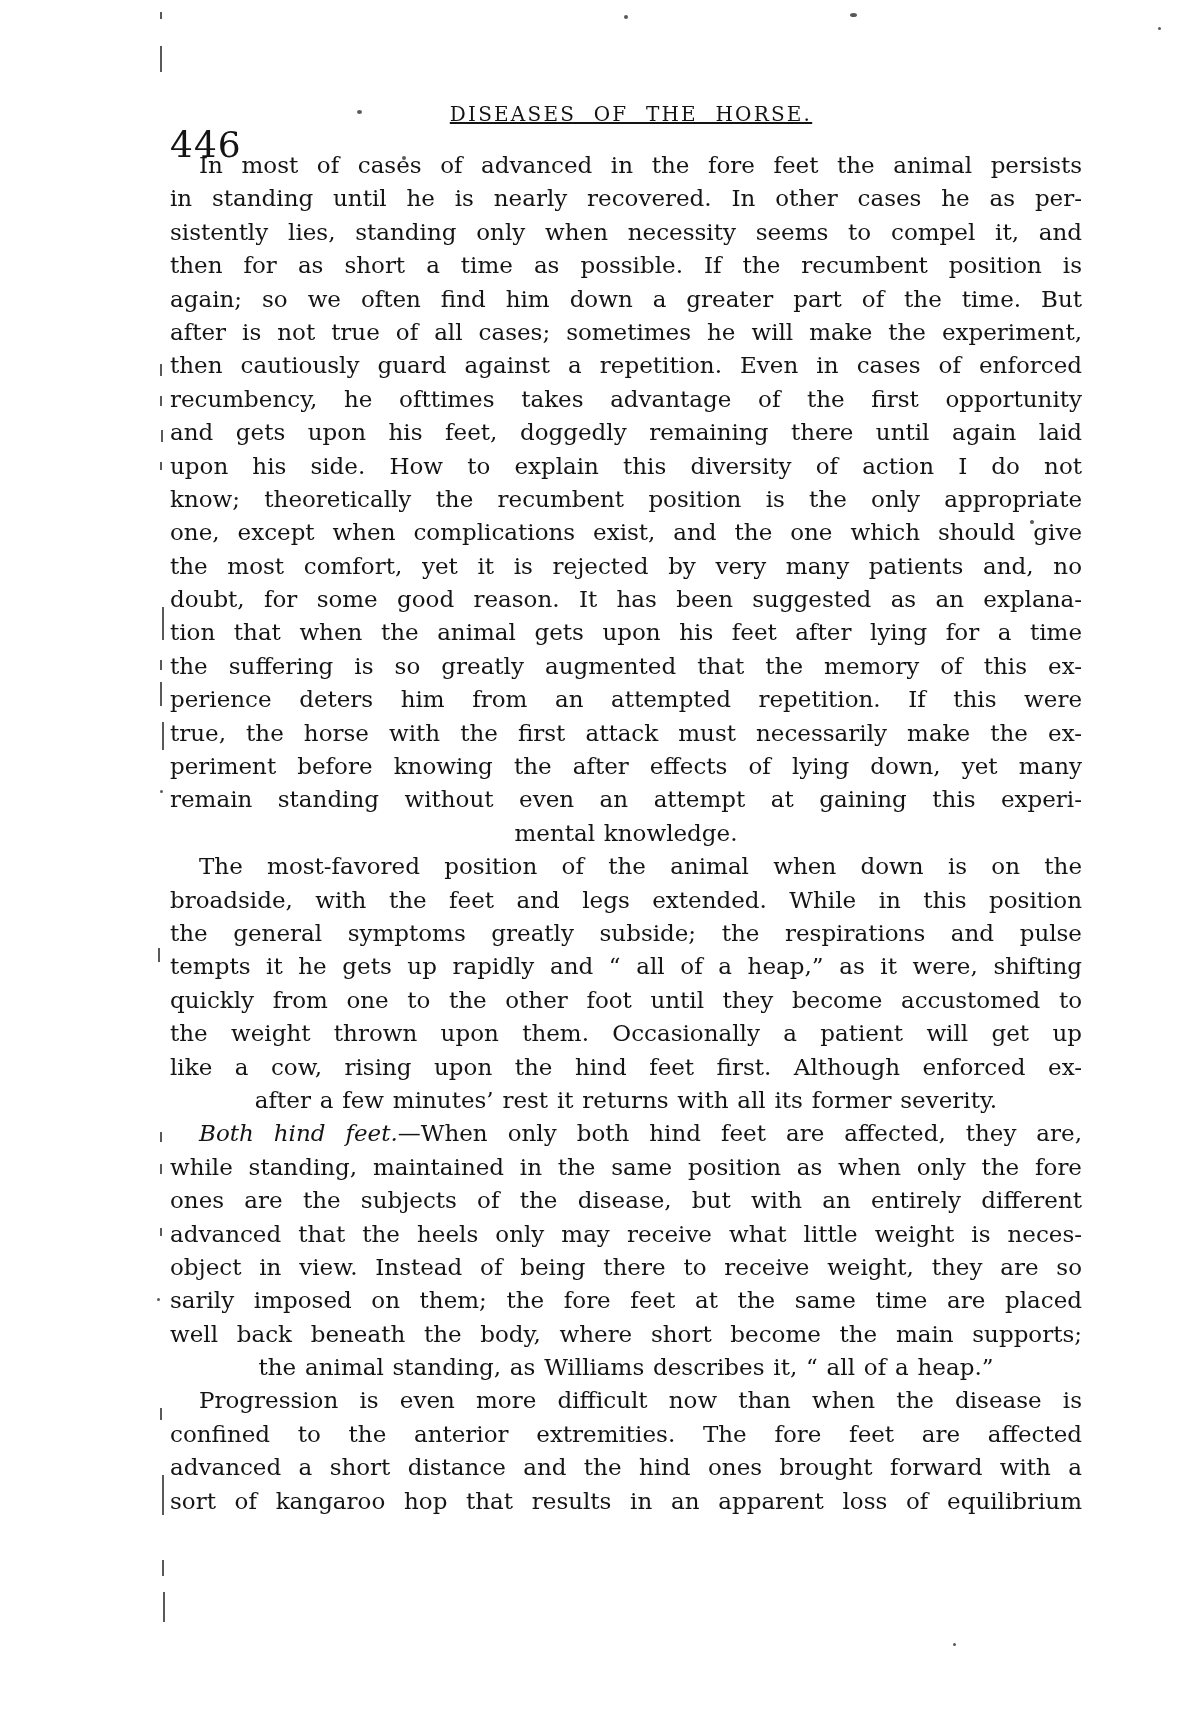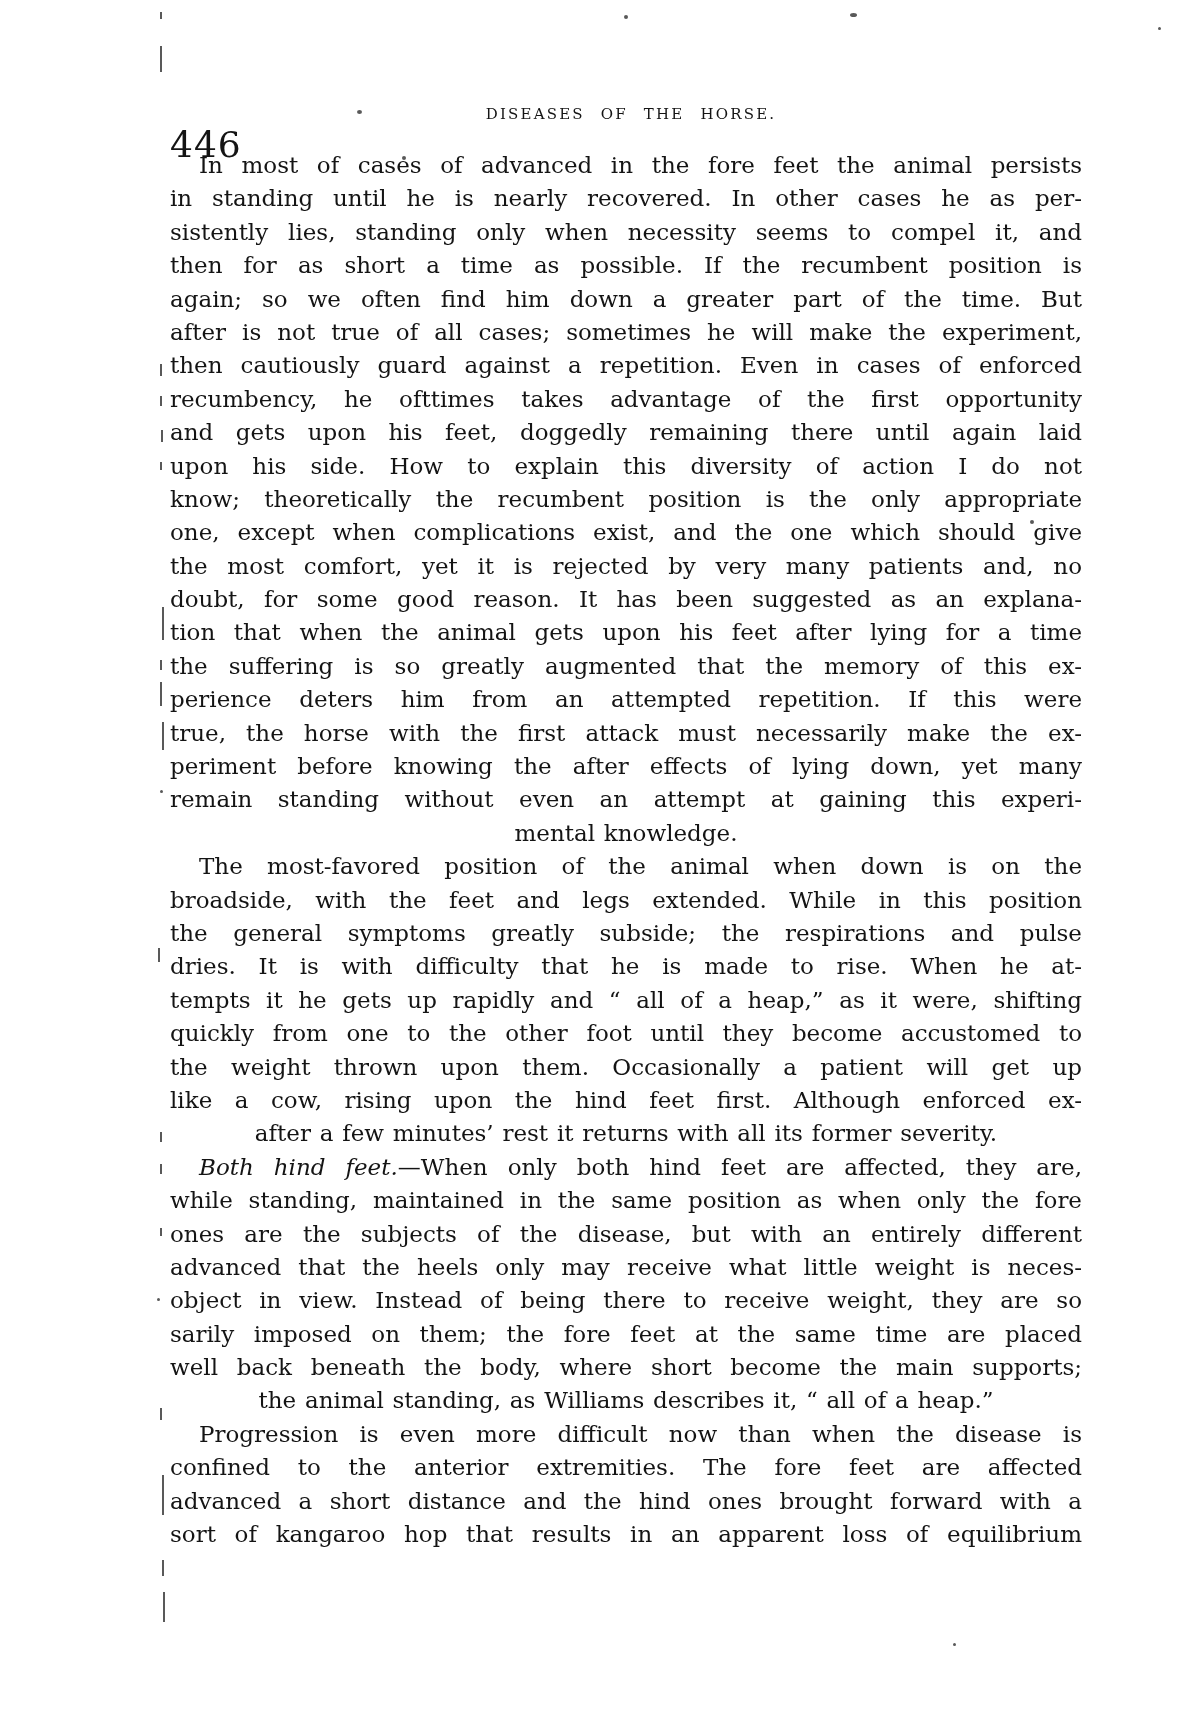--- a/index.html
+++ b/index.html
@@ -31,24 +31,25 @@
     line-height: 30px;
     letter-spacing: 1px;
     margin-top: 34px;
   }
   .running-title {
     position: absolute;
     left: 10px;
     right: 0;
     top: 6px;
     text-align: center;
-    font-size: 15px;
+    font-size: 20px;
     line-height: 24px;
     letter-spacing: 2.2px;
     word-spacing: 9px;
+    text-decoration: underline;
   }
   .page-body {
     position: absolute;
     top: 149px;
     left: 170px;
     width: 912px;
     font-size: 23px;
     word-spacing: 1.5px;
   }
   .line {
@@ -104,21 +105,20 @@
       <div class="line just">tion that when the animal gets upon his feet after lying for a time</div>
       <div class="line just">the suffering is so greatly augmented that the memory of this ex-</div>
       <div class="line just">perience deters him from an attempted repetition. If this were</div>
       <div class="line just">true, the horse with the first attack must necessarily make the ex-</div>
       <div class="line just">periment before knowing the after effects of lying down, yet many</div>
       <div class="line just">remain standing without even an attempt at gaining this experi-</div>
       <div class="line">mental knowledge.</div>
       <div class="line just indent">The most-favored position of the animal when down is on the</div>
       <div class="line just">broadside, with the feet and legs extended. While in this position</div>
       <div class="line just">the general symptoms greatly subside; the respirations and pulse</div>
-      <div class="line just">dries. It is with difficulty that he is made to rise. When he at-</div>
       <div class="line just">tempts it he gets up rapidly and “ all of a heap,” as it were, shifting</div>
       <div class="line just">quickly from one to the other foot until they become accustomed to</div>
       <div class="line just">the weight thrown upon them. Occasionally a patient will get up</div>
       <div class="line just">like a cow, rising upon the hind feet first. Although enforced ex-</div>
       <div class="line">after a few minutes’ rest it returns with all its former severity.</div>
       <div class="line just indent"><i>Both hind feet.</i>—When only both hind feet are affected, they are,</div>
       <div class="line just">while standing, maintained in the same position as when only the fore</div>
       <div class="line just">ones are the subjects of the disease, but with an entirely different</div>
       <div class="line just">advanced that the heels only may receive what little weight is neces-</div>
       <div class="line just">object in view. Instead of being there to receive weight, they are so</div>

